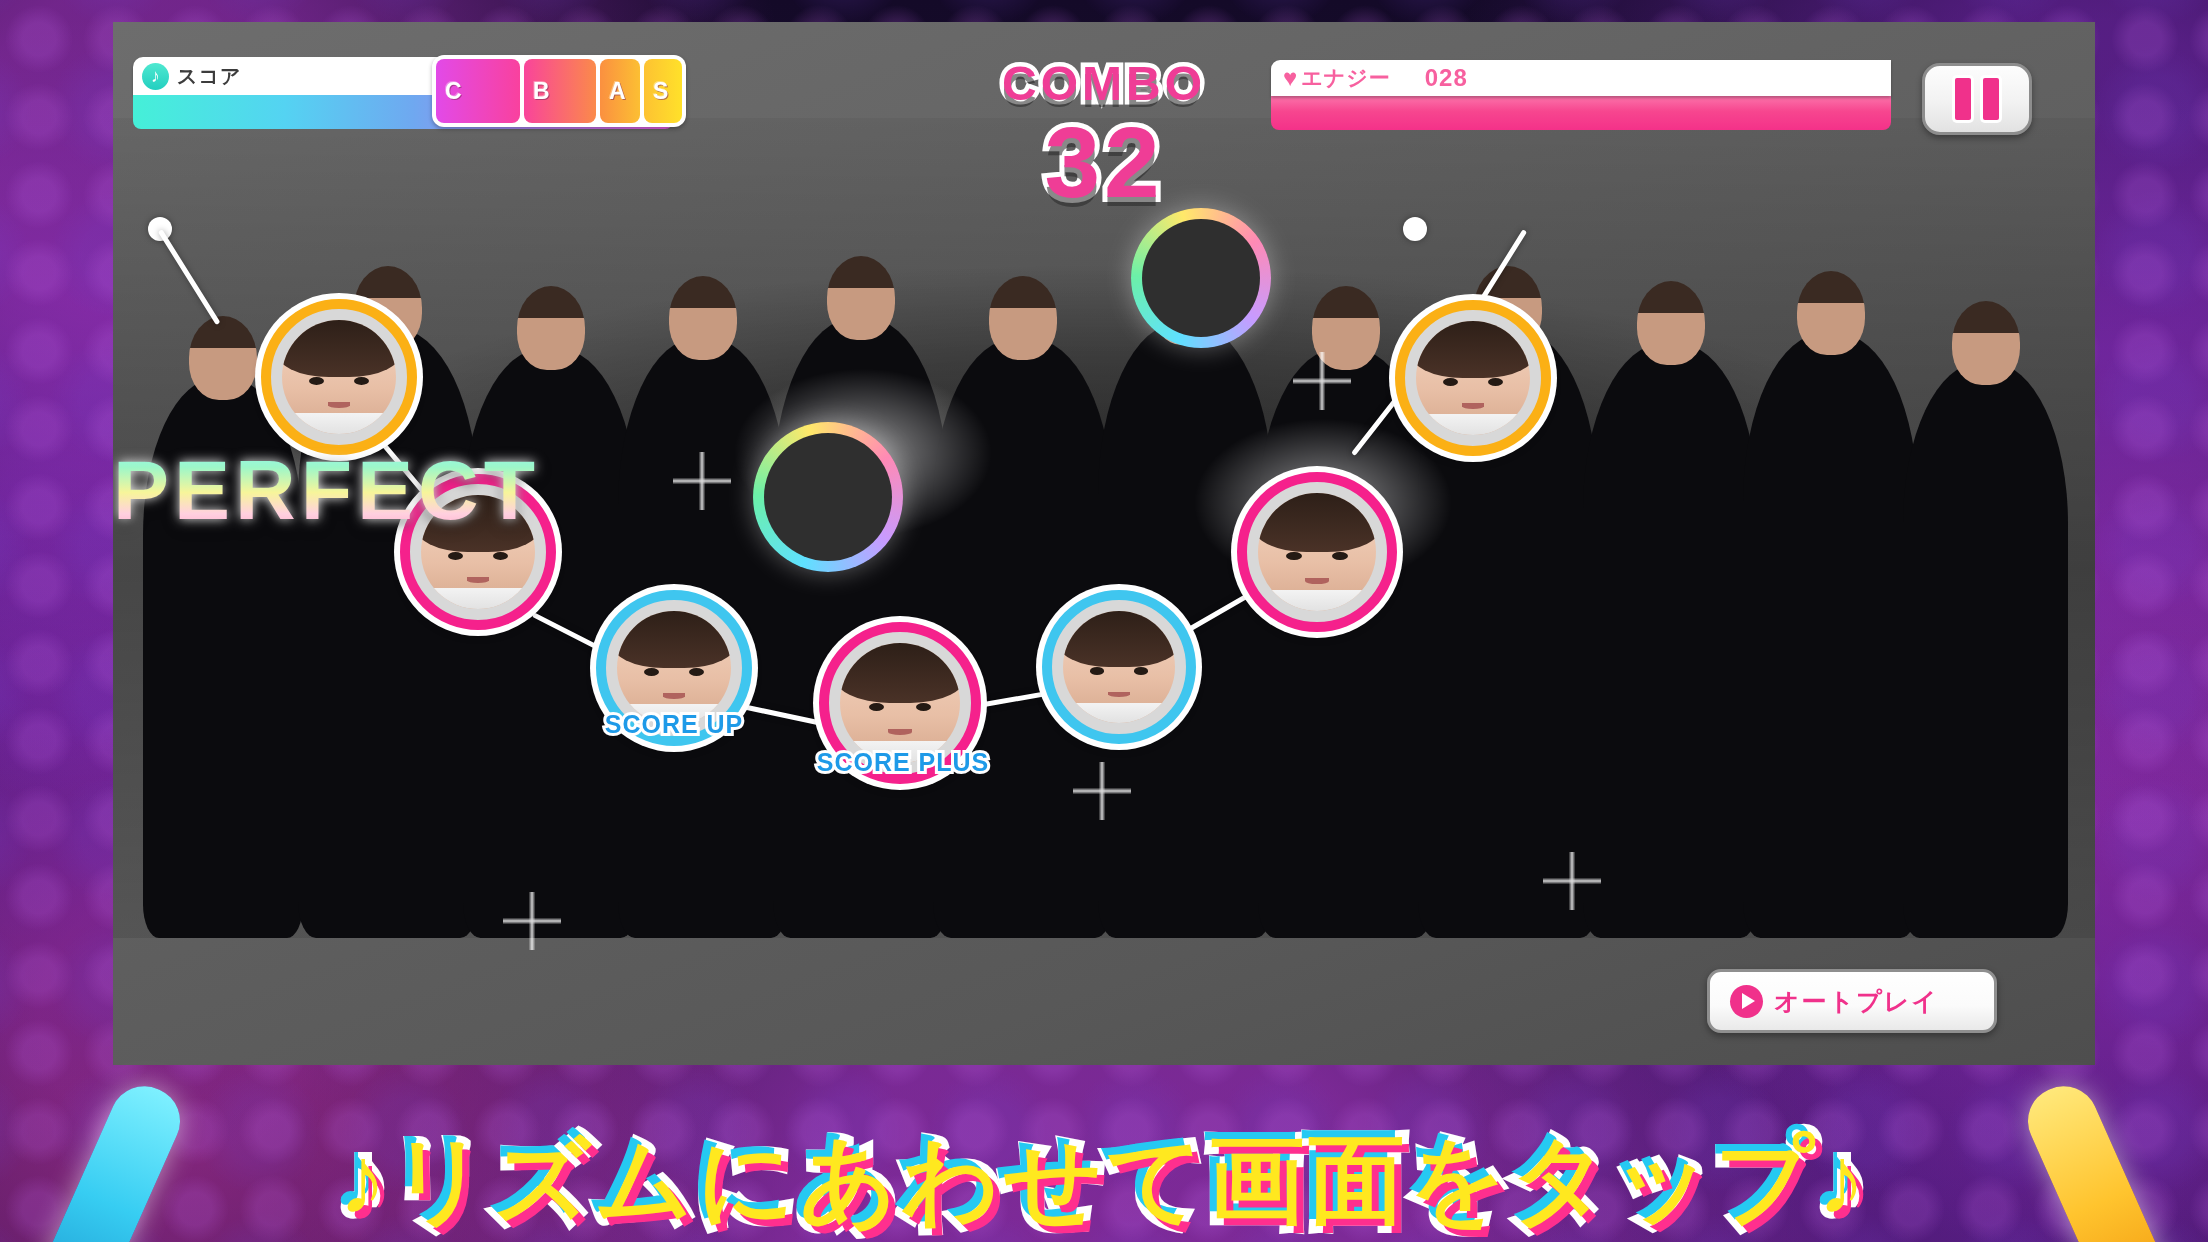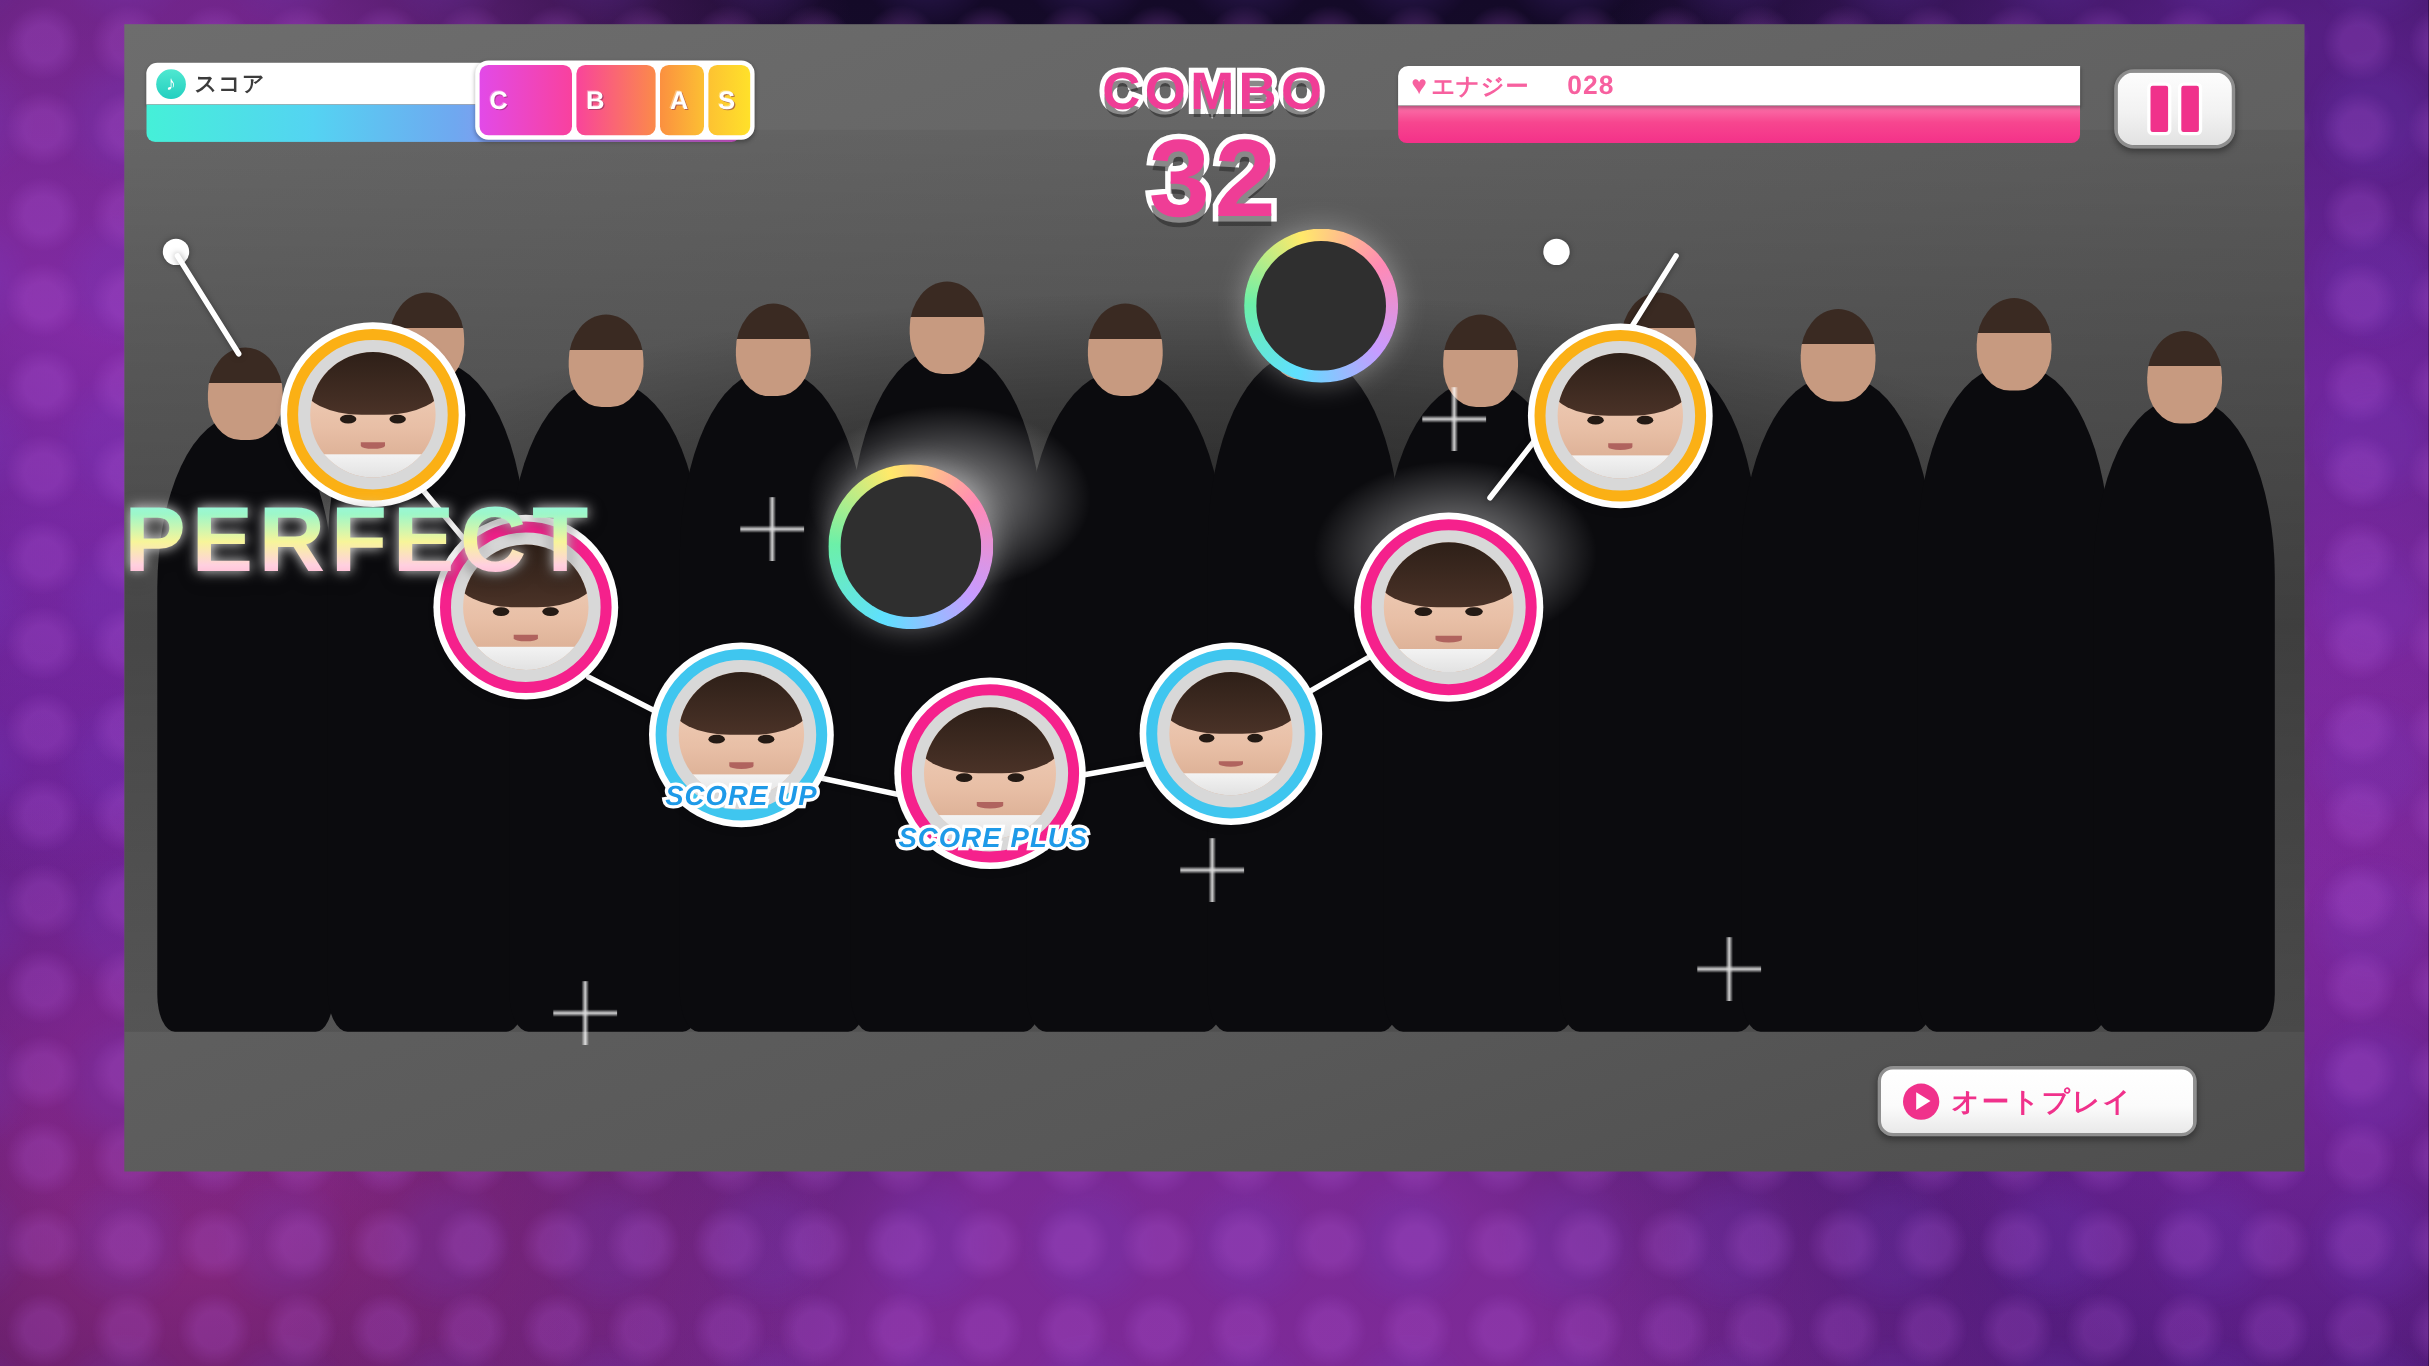--- a/index.html
+++ b/index.html
@@ -126,21 +126,21 @@
   .node .eye{ position:absolute; width:13%; height:7%; border-radius:50%; background:#241a14; top:50%;}
   .node .eye.l{left:24%;} .node .eye.r{right:24%;}
   .node .mouth{ position:absolute; left:40%; width:20%; height:5%; border-radius:0 0 50% 50%;
     background:#b0635e; top:72%; }
   .node .shirt{ position:absolute; left:-4%; bottom:-4%; width:108%; height:22%;
     background:linear-gradient(180deg,#f3f3f3,#dedede); }
   .node-orange{ border:10px solid #fbb015; }
   .node-pink{   border:10px solid #f5218c; }
   .node-blue{   border:10px solid #3fc6ef; }
   .node-label{ position:absolute; width:300px; text-align:center; font-size:25px;
-    font-weight:bold; font-style:italic; color:#1e9ae8; letter-spacing:1px;
+    font-weight:bold; color:#1e9ae8; letter-spacing:1px;
     -webkit-text-stroke:6px #fff; paint-order:stroke fill; }
 
   .leader-line{ position:absolute; background:#fff; height:5px; transform-origin:0 50%;
     box-shadow:0 0 6px rgba(0,0,0,.35); border-radius:3px; }
   .leader-dot{ position:absolute; width:24px; height:24px; border-radius:50%; background:#fff;
     box-shadow:0 0 6px rgba(0,0,0,.35); }
 
   
   .energy{ position:absolute; left:1271px; top:60px; width:620px; }
   .energy-head{ position:relative; height:36px; background:#fff; border-radius:9px 0 0 0;
@@ -378,14 +378,23 @@
     <div class="energy-bar">
       <div class="energy-fill"></div>
     </div>
   </div>
 
   <div class="pause-btn">
     <i></i>
     <i></i>
   </div>
 
+  <div class="banner">
+    <div class="light-l">
+      <div class="stick cy"></div>
+    </div>
+    <div class="light-r">
+      <div class="stick ye"></div>
+    </div>
+    <div class="banner-text">♪リズムにあわせて画面をタップ♪</div>
+  </div>
 
 </div>
 
 </body></html>

